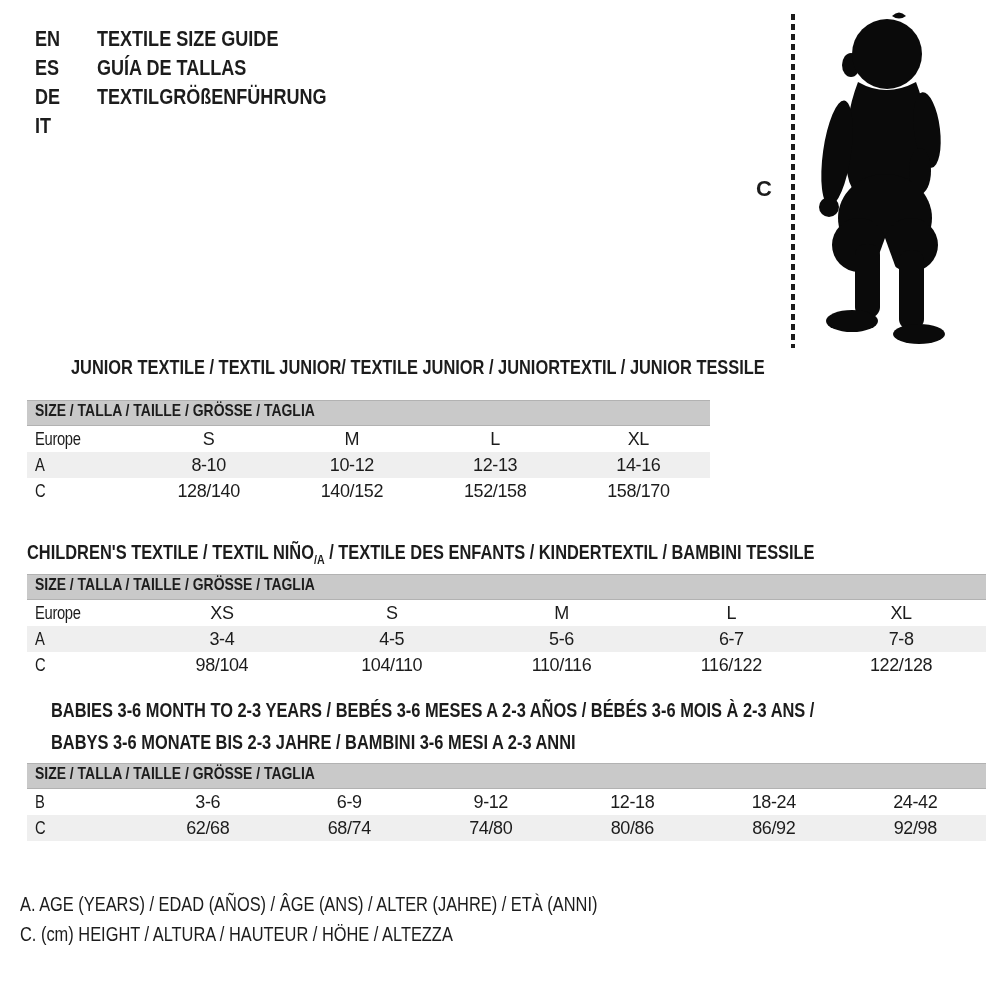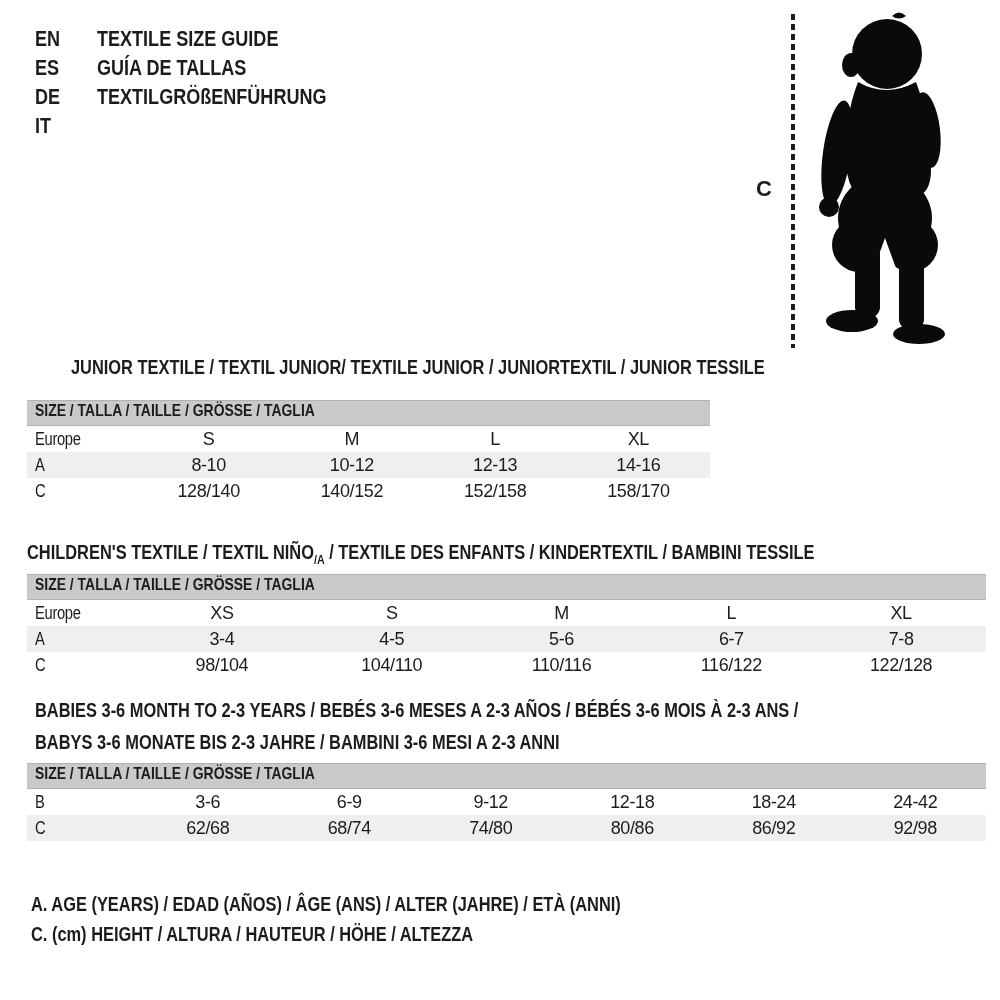--- a/index.html
+++ b/index.html
@@ -25,21 +25,21 @@
   .dotline {
     left:791px; top:14px; width:4px; height:334px;
     background:repeating-linear-gradient(to bottom, var(--ink,#222) 0 6px, transparent 6px 10px);
   }
   .baby { left:806px; top:8px; }
   .baby .fill { fill:var(--silhouette,#0a0a0a); }
   .baby .notch { fill:var(--bg,#ffffff); }
 
   
   .sec-title { position:absolute; font-weight:bold; font-size:20px; line-height:24px; }
-  .two-line .line { line-height:32px; }
+  .two-line .line { line-height:32px;margin-left:16px; }
   .subscr { font-size:13px; vertical-align:-5px; font-weight:bold; }
 
   
   .stable { position:absolute; }
   .band {
     height:26px; display:flex; align-items:flex-start; padding-left:8px;
     background:var(--band,#c9c9c9);
     border-top:1px solid var(--band-edge,#b2b2b2);
     border-bottom:1px solid var(--band-edge,#b2b2b2);
     font-weight:bold; font-size:17px;
@@ -47,21 +47,21 @@
   .trow { display:flex; height:26px; align-items:center; font-size:18px; letter-spacing:-0.4px; }
   .trow.alt { background:var(--row-alt,#efefef); }
   .tlabel { width:110px; padding-left:8px; font-size:18px; }
   .tcell { flex:1; text-align:center; }
 
   .junior-table { left:27px; top:400px; width:683px; }
   .children-table { left:27px; top:574px; width:959px; }
   .babies-table { left:27px; top:763px; width:959px; }
 
   
-  .footnotes { left:31px; top:889px; font-weight:bold; font-size:20px; }
+  .footnotes { left:20px; top:889px; font-weight:normal; font-size:20px; }
   .fn-line { height:30px; line-height:30px; }
 </style>
 </head>
 <body>
 
 <div class="abs lang">
   <div class="lang-row">
     <span class="lang-code"><span class="cond">EN</span></span>
     <span class="lang-label"><span class="cond">TEXTILE SIZE GUIDE</span></span>
   </div>

